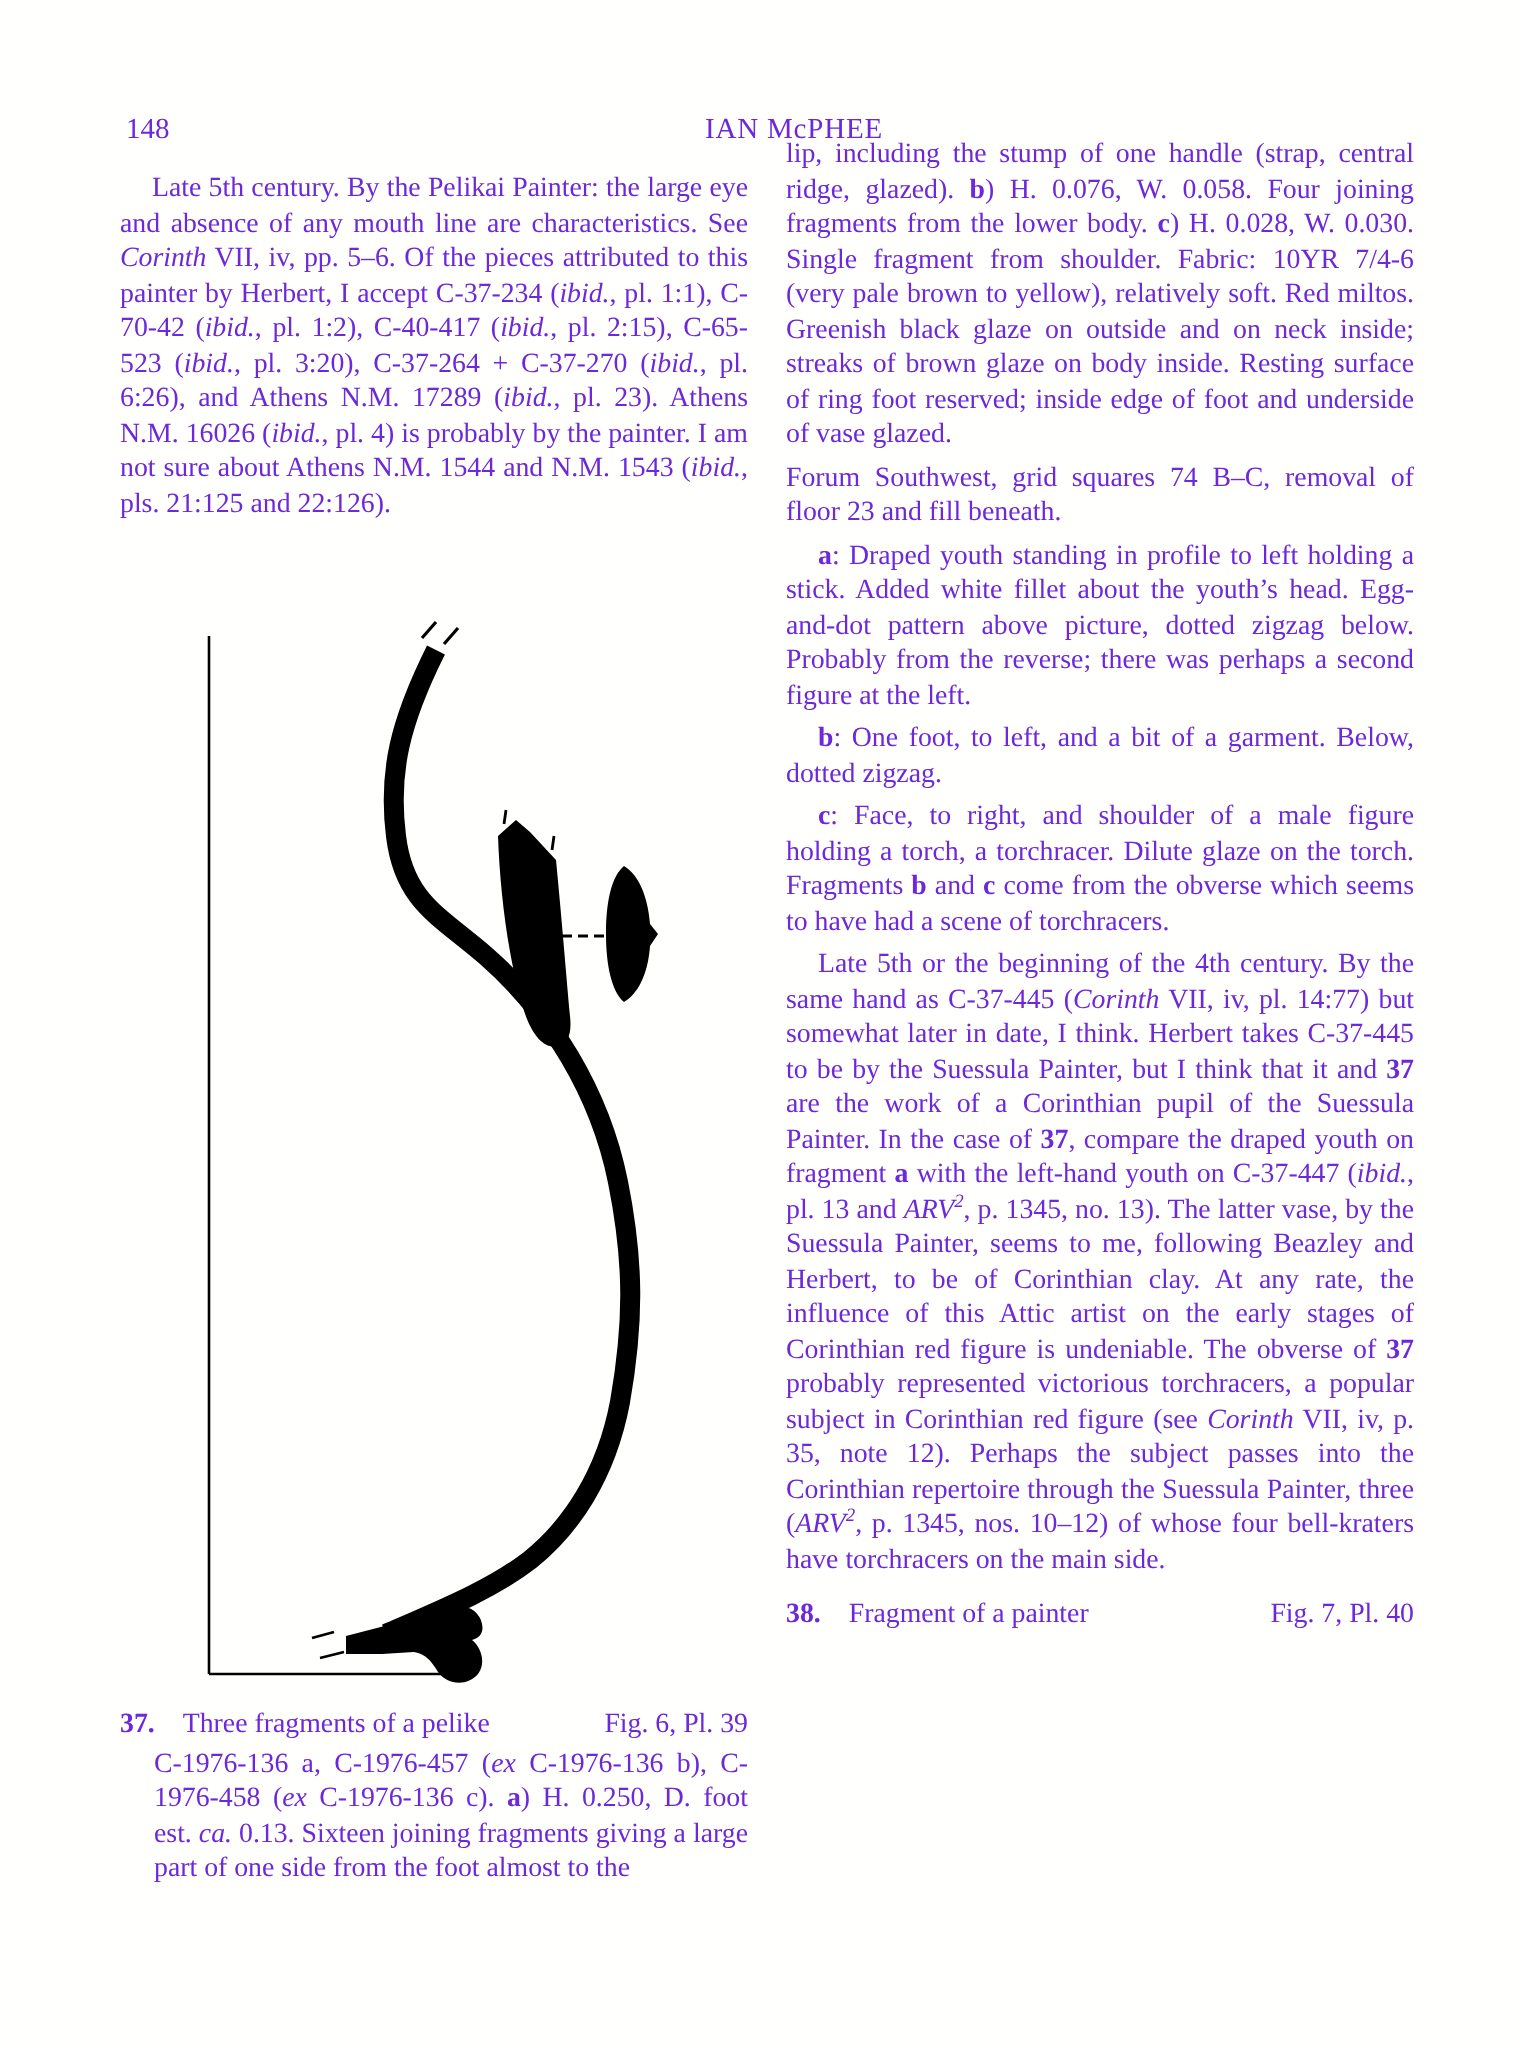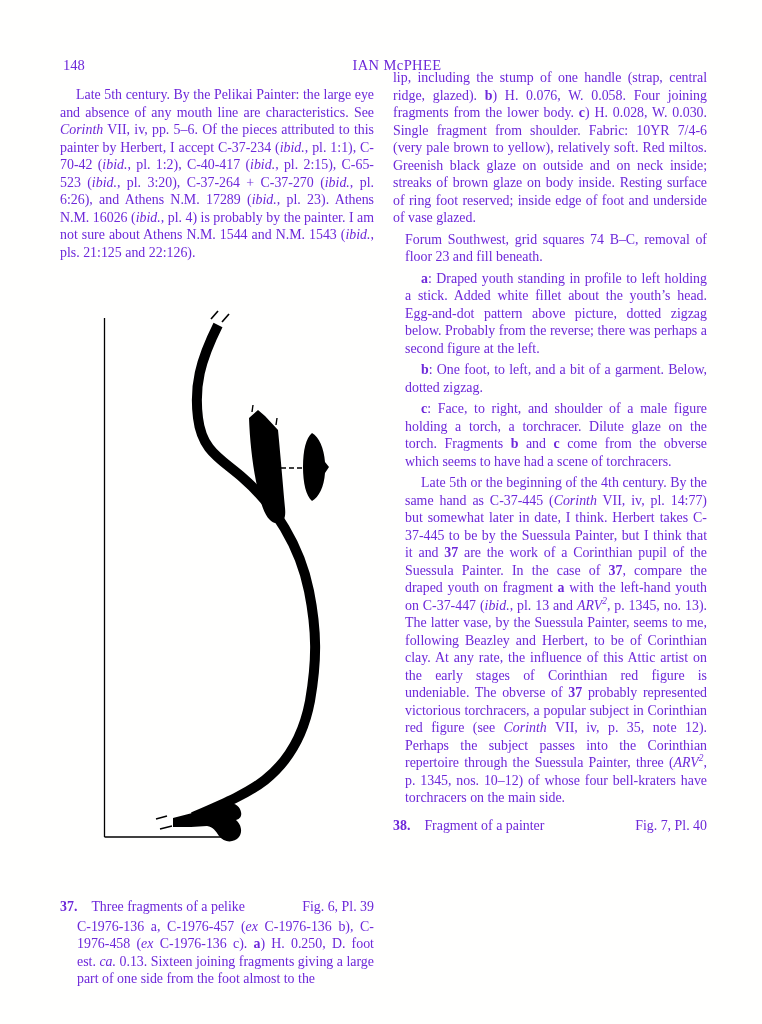--- a/index.html
+++ b/index.html
@@ -7,26 +7,26 @@
     position:relative;width:762px;height:1024px;background:#fffffe;
     color:#6d28d9;font-family:"Liberation Serif","DejaVu Serif",serif;
     overflow:hidden;
   }
   .header{position:absolute;top:57px;left:0;width:762px;height:20px;font-size:14.5px;}
   .pagenum{position:absolute;left:63px;top:0;}
   .runhead{position:absolute;left:16px;width:762px;text-align:center;top:0;letter-spacing:0.4px;}
   .col{position:absolute;width:314px;font-size:13.9px;line-height:17.5px;text-align:justify;}
   .col p{margin:0;}
   p.indent{text-indent:16px;}
-  p.gap{margin-top:4px;margin-left:12px;}
+  p.gap{margin-top:4px;}
   .left-intro{left:60px;top:86px;}
   .figure-wrap{position:absolute;left:95px;top:306px;width:250px;height:545px;}
   .entry37{left:60px;top:854px;}
   .right-col{left:393px;top:69px;}
-  .entry-head{display:flex;align-items:baseline;margin-top:44px;}
+  .entry-head{display:flex;align-items:baseline;}
   .entry-num{font-weight:bold;}
   .entry-title{margin-left:14px;}
   .figref{margin-left:auto;}
   .entry-body{margin-left:17px !important;margin-top:2px !important;}
   .entry38-head{margin-top:10px;}
   sup{font-size:0.68em;line-height:0;}
   svg .ink{stroke:#000;}
 </style>
 </head>
 <body>

